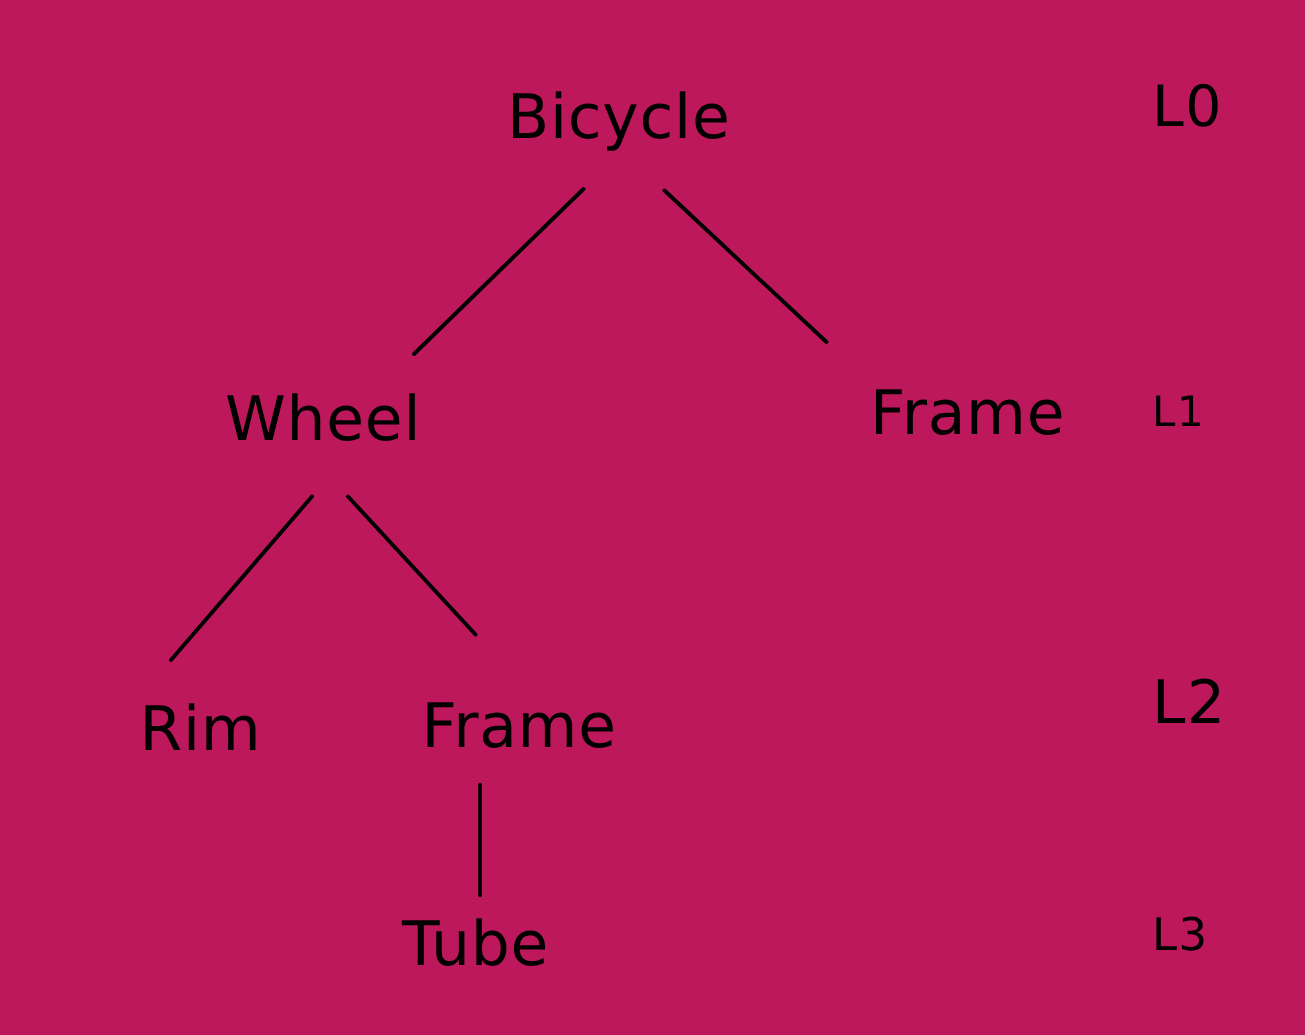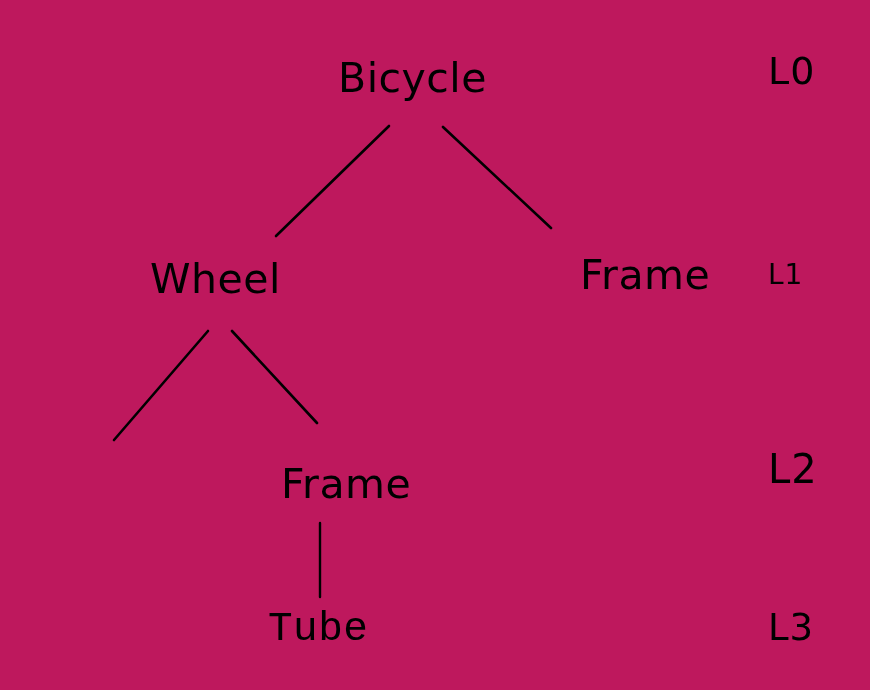--- a/index.html
+++ b/index.html
@@ -42,46 +42,47 @@
     font-weight: 400;
     line-height: 1;
     letter-spacing: 1px;
   }
   
   #node-bicycle { left: 338px; top: 58px;  font-size: 41px; }
   #node-wheel   { left: 150px; top: 259px; font-size: 41px; }
   #node-frame   { left: 580px; top: 255px; font-size: 41px; }
   #node-rim     { left: 93px;  top: 466px; font-size: 41px; }
   #node-tire    { left: 281px; top: 464px; font-size: 41px; }
-  #node-tube    { left: 268px; top: 609px; font-size: 41px; font-family: Liberation Mono, monospace; }
+  #node-tube    { left: 268px; top: 609px; font-size: 41px; }
 
   #level-l0 { left: 768px; top: 52px;  font-size: 38px; }
   #level-l1 { left: 768px; top: 261px; font-size: 28px; }
   #level-l2 { left: 768px; top: 449px; font-size: 40px; }
-  #level-l3 { left: 768px; top: 609px; font-size: 37px; }
+  #level-l3 { left: 768px; top: 609px; font-size: 30px; }
 </style>
 </head>
 <body>
 
 <div id="canvas">
 
   <svg id="edge-layer" viewBox="0 0 870 690" width="870" height="690" aria-hidden="true">
     <line x1="389" y1="126" x2="276" y2="236" stroke="#000000" stroke-width="2.6" stroke-linecap="round"></line>
     <line x1="443" y1="127" x2="551" y2="228" stroke="#000000" stroke-width="2.6" stroke-linecap="round"></line>
     <line x1="208" y1="331" x2="114" y2="440" stroke="#000000" stroke-width="2.6" stroke-linecap="round"></line>
     <line x1="232" y1="331" x2="317" y2="423" stroke="#000000" stroke-width="2.6" stroke-linecap="round"></line>
     <line x1="320" y1="523" x2="320" y2="597" stroke="#000000" stroke-width="2.4" stroke-linecap="round"></line>
   </svg>
 
   <div class="node-label" id="node-bicycle">Bicycle</div>
 
   <div class="node-label" id="node-frame">Frame</div>
 
   <div class="node-label" id="node-wheel">Wheel</div>
 
+  <div class="node-label" id="node-rim">Rim</div>
 
   <div class="node-label" id="node-tire">Frame</div>
 
   <div class="node-label" id="node-tube">Tube</div>
 
   <div class="level-label" id="level-l0">L0</div>
 
   <div class="level-label" id="level-l1">L1</div>
 
   <div class="level-label" id="level-l2">L2</div>

